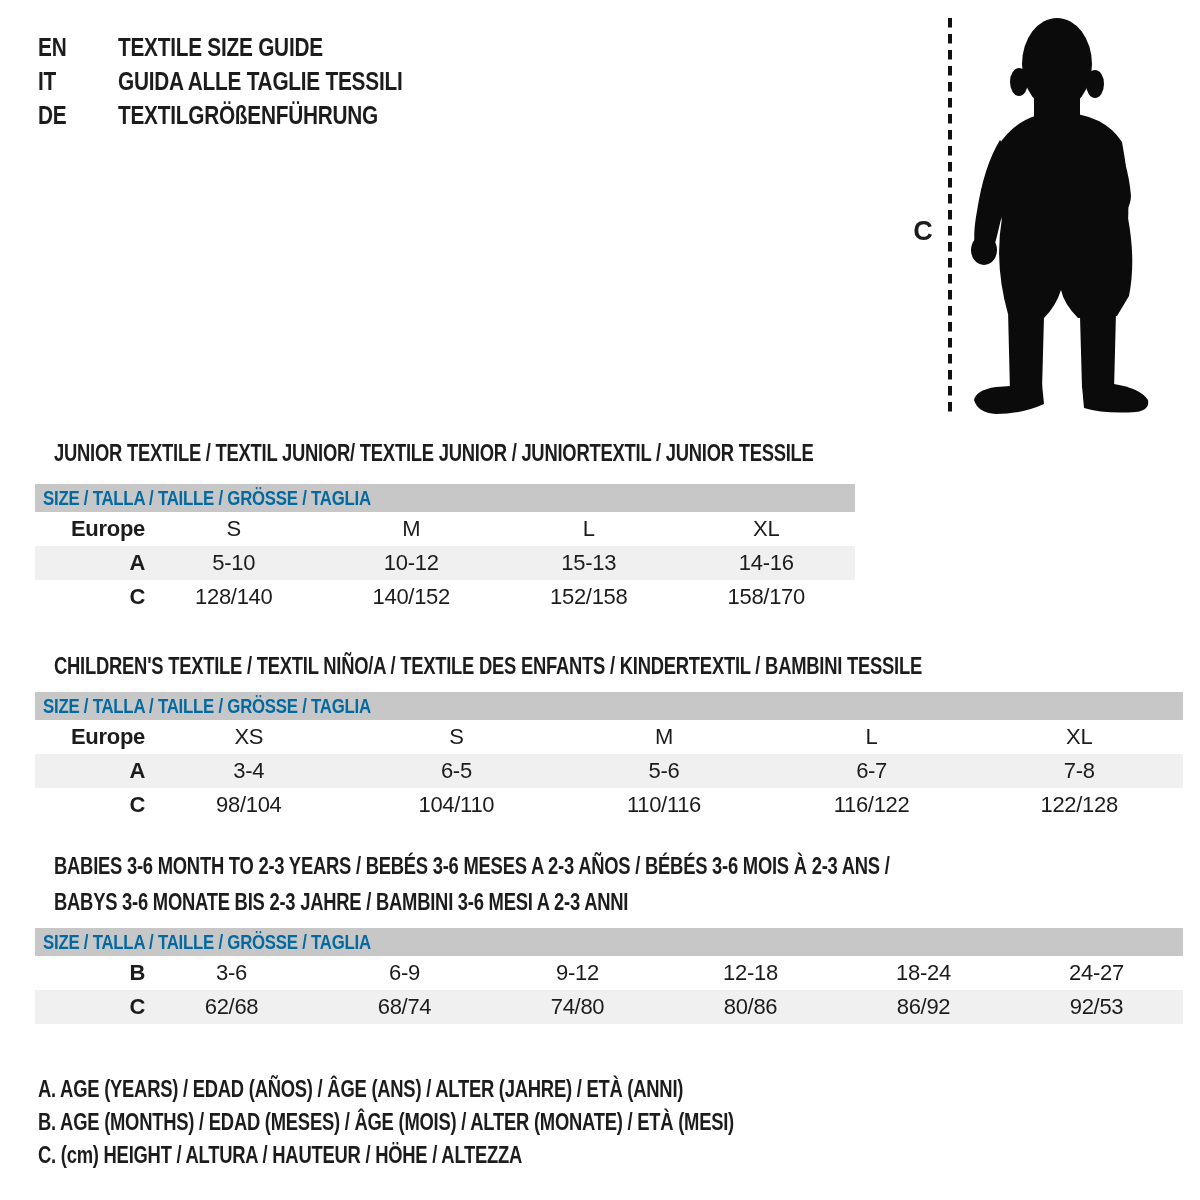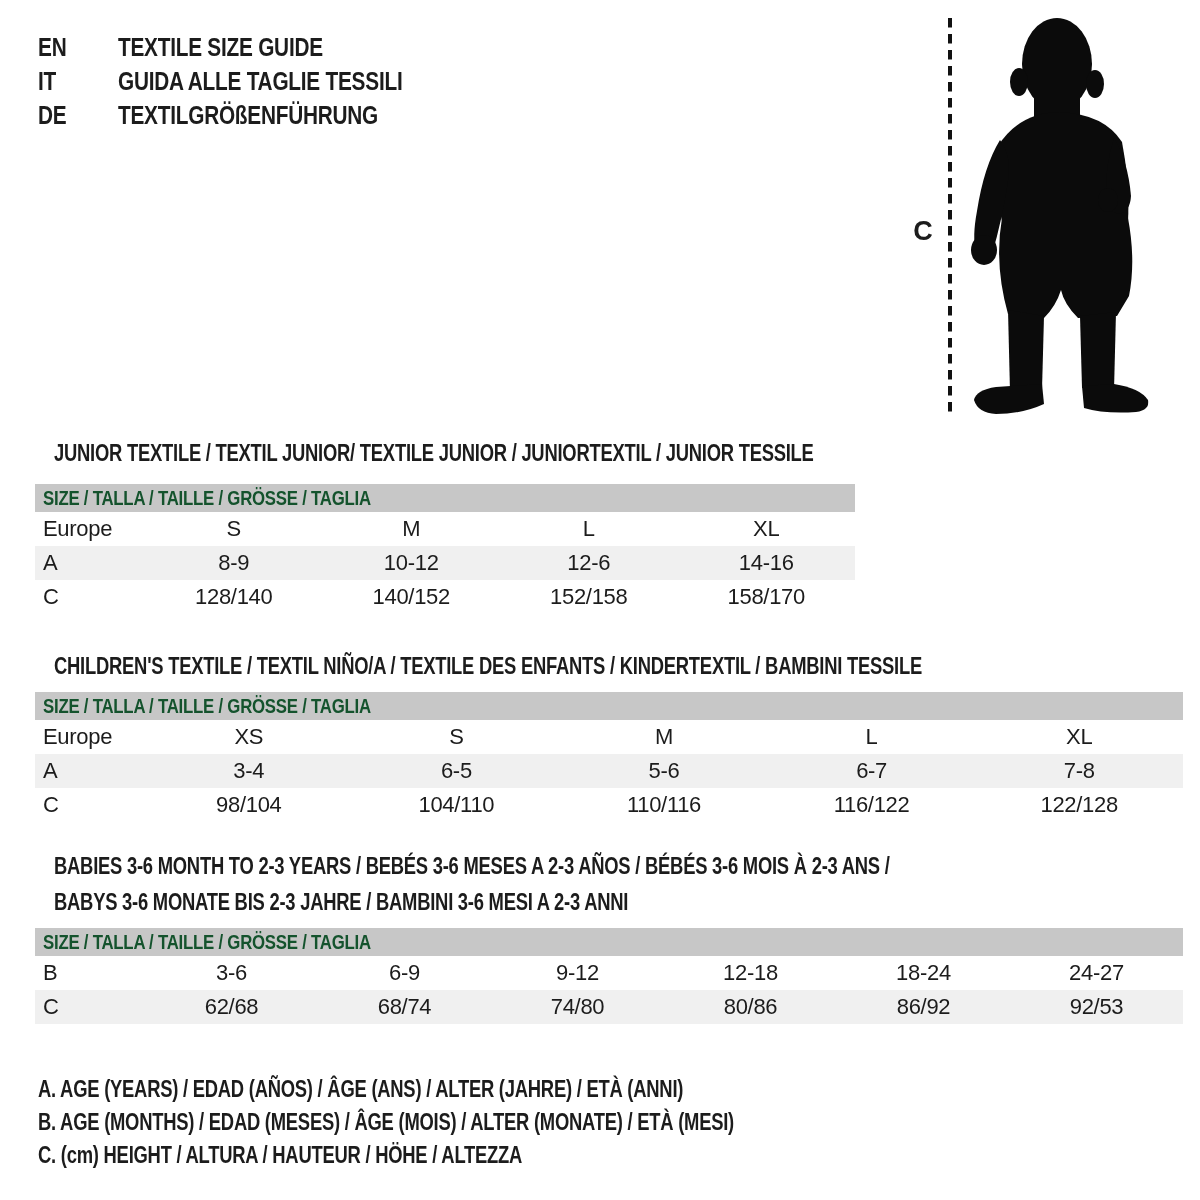--- a/index.html
+++ b/index.html
@@ -11,26 +11,26 @@
         letter-spacing:-0.3px;white-space:nowrap;}
   
   .lang-list{position:absolute;left:38px;top:30px;}
   .lang-row{display:flex;height:34px;align-items:center;font-size:26px;font-weight:700;}
   .lang-code{width:80px;flex:0 0 80px;}
   
   .sec-heading{position:absolute;left:46px;margin:8px;font-size:23px;font-weight:700;
                line-height:26px;white-space:nowrap;}
   
   .tbl-block{position:absolute;left:35px;}
-  .size-bar{height:28px;background:#c7c7c7;color:#14532d;font-size:21px;font-weight:700;
+  .size-bar{height:28px;background:#c7c7c7;color:#0369a1;font-size:21px;font-weight:700;
             line-height:28px;padding-left:8px;}
   table.size-table{border-collapse:collapse;table-layout:fixed;width:100%;}
   table.size-table td{height:34px;padding:0;font-size:22px;letter-spacing:-0.3px;
                       text-align:center;vertical-align:middle;font-weight:400;}
-  table.size-table td.rowlabel{text-align:left;padding-left:8px;}
+  table.size-table td.rowlabel{text-align:right;padding-left:8px;font-weight:bold;}
   tr.r-gray{background:#f0f0f0;}
   tr.r-white{background:#ffffff;}
   
   .legend-line{position:absolute;left:38px;font-size:23px;font-weight:700;line-height:26px;
                white-space:nowrap;text-align:right;}
   
   .measure-label{position:absolute;left:906px;top:216px;width:34px;text-align:center;
                  font-size:27px;font-weight:700;}
   .measure-line{position:absolute;left:946px;top:18px;width:8px;height:400px;}
   .baby{position:absolute;left:962px;top:16px;width:190px;height:400px;}
@@ -90,23 +90,23 @@
     <tbody>
         <tr class="r-white">
       <td class="rowlabel">Europe</td>
       <td>S</td>
       <td>M</td>
       <td>L</td>
       <td>XL</td>
     </tr>
     <tr class="r-gray">
       <td class="rowlabel">A</td>
-      <td>8-9</td>
+      <td>5-10</td>
       <td>10-12</td>
-      <td>12-6</td>
+      <td>15-13</td>
       <td>14-16</td>
     </tr>
     <tr class="r-white">
       <td class="rowlabel">C</td>
       <td>128/140</td>
       <td>140/152</td>
       <td>152/158</td>
       <td>158/170</td>
     </tr>
   </tbody>

